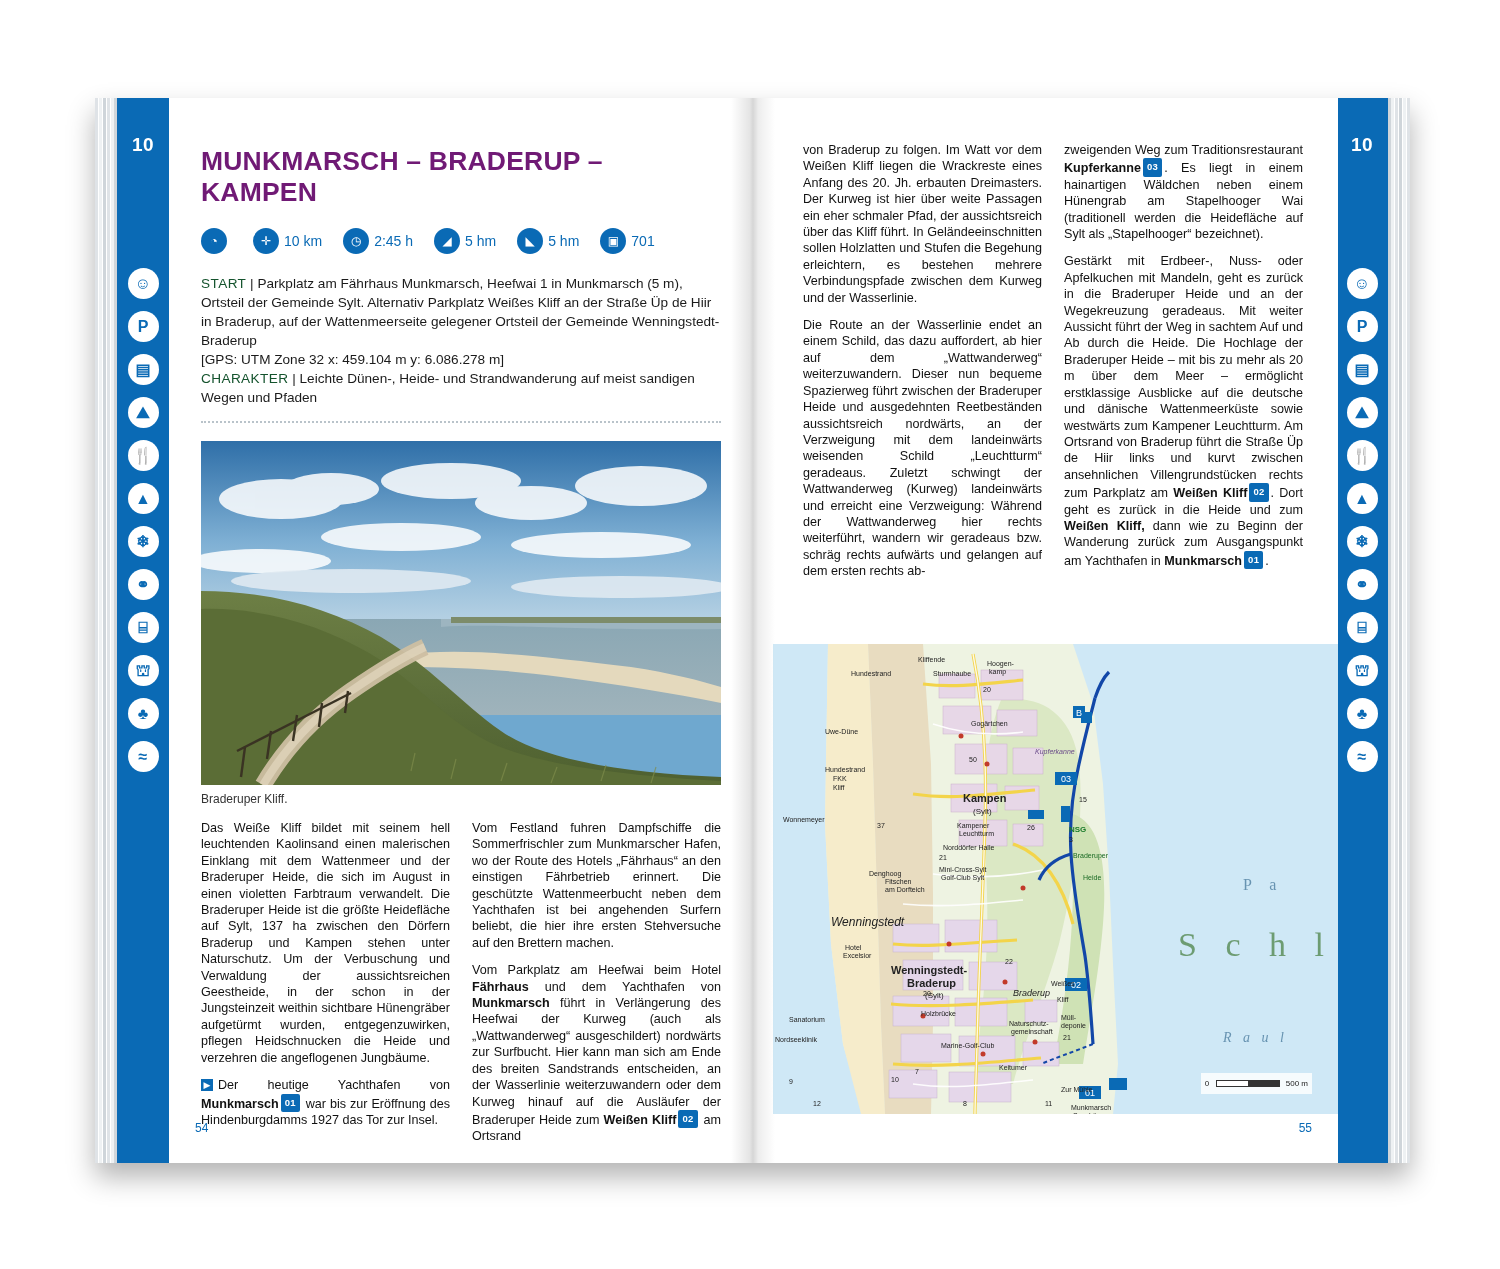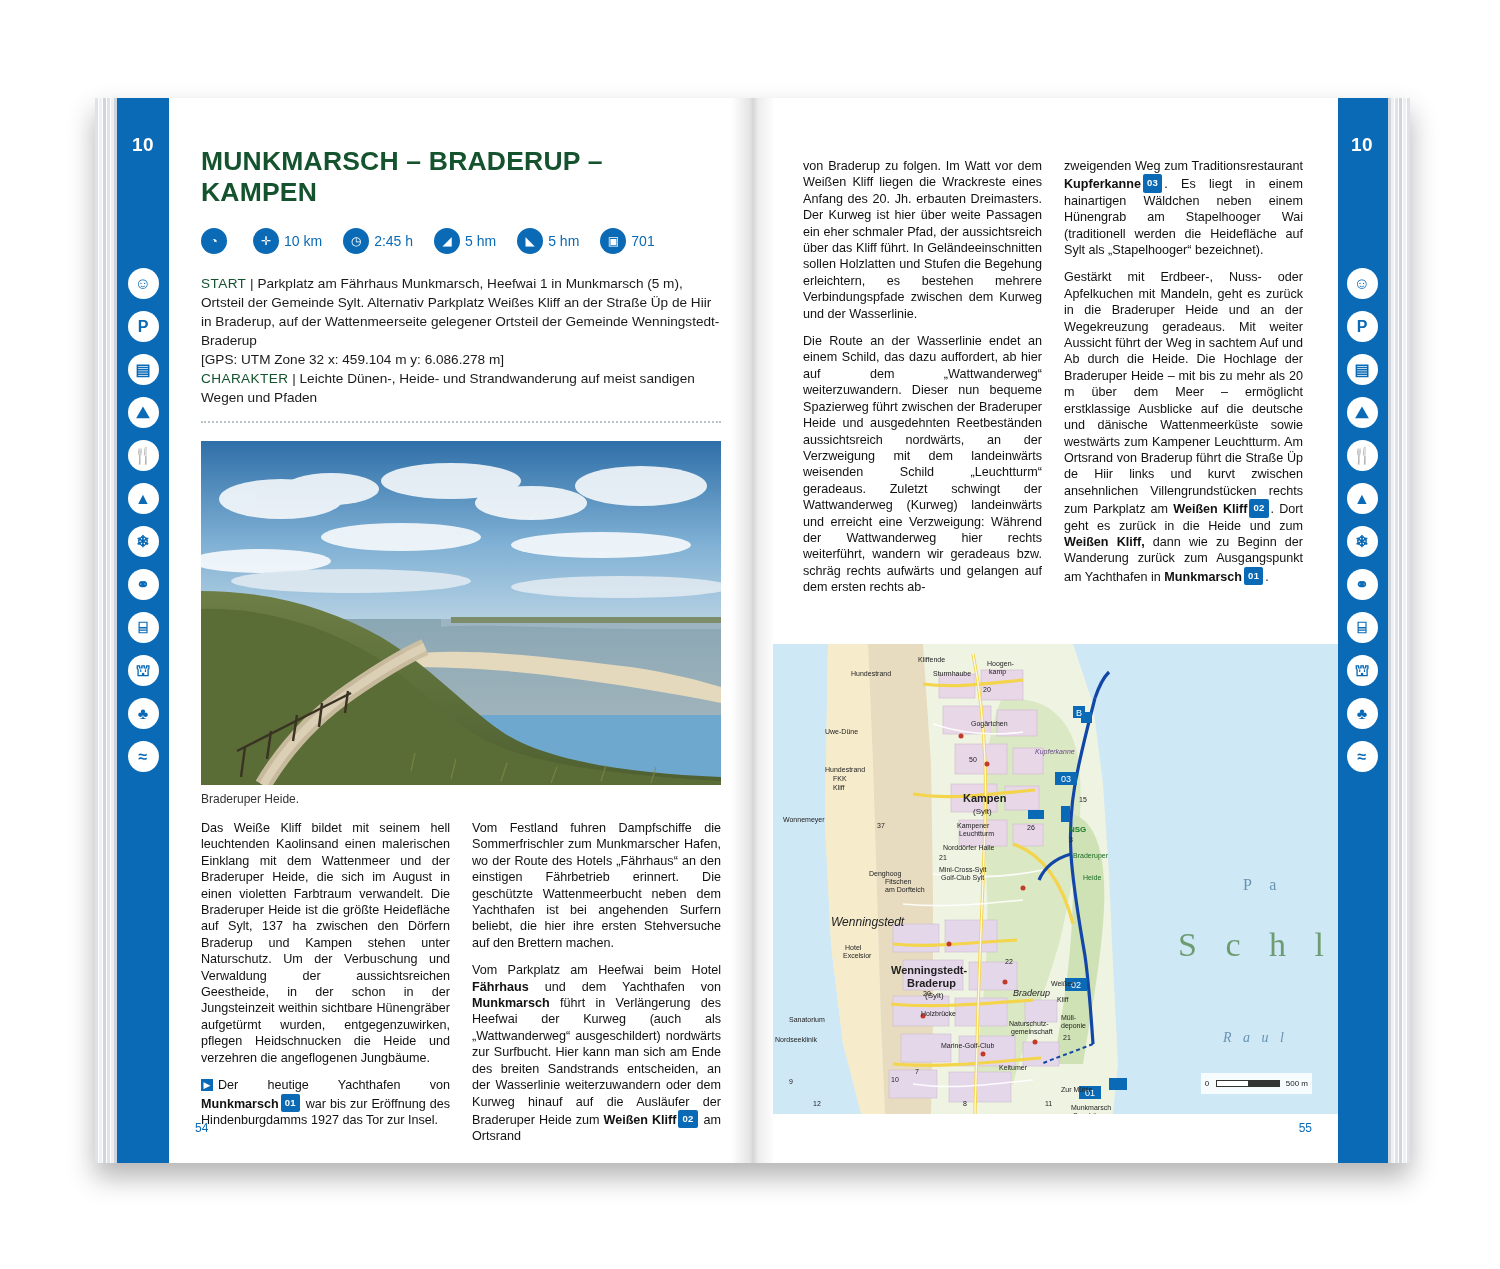--- a/index.html
+++ b/index.html
@@ -62,21 +62,21 @@
   
   .gutter{
     position:absolute;top:0;bottom:0;left:636px;width:44px;
     background:linear-gradient(to right,rgba(0,0,0,0) 0%,rgba(0,0,0,.10) 42%,rgba(0,0,0,.16) 50%,rgba(0,0,0,.07) 62%,rgba(0,0,0,0) 100%);
     pointer-events:none;z-index:9;
   }
 
   
   .lp{position:absolute;left:32px;top:48px;width:520px;}
   h1.title{
-    margin:0;font-size:26.5px;font-weight:bold;color:#14532d;
+    margin:0;font-size:26.5px;font-weight:bold;color:#701a75;
     letter-spacing:.2px;
   }
   .subtitle{
     margin-top:9px;font-size:15px;color:#0a6ab5;font-weight:normal;
   }
   
   .facts{
     display:flex;align-items:center;gap:5px;margin-top:20px;
   }
   .fact{display:flex;align-items:center;gap:5px;margin-right:16px;}
@@ -111,21 +111,21 @@
     font-weight:bold;padding:1px 4px;border-radius:2px;vertical-align:2px;
     letter-spacing:.3px;margin:0 2px;
   }
   .sqicon{
     display:inline-block;width:12px;height:12px;background:#0a6ab5;color:#fff;
     font-size:9px;line-height:12px;text-align:center;margin-right:5px;vertical-align:1px;
   }
   b{font-weight:bold;}
 
   
-  .rp{position:absolute;left:50px;top:60px;width:500px;}
+  .rp{position:absolute;left:50px;top:44px;width:500px;}
   .rcols{display:flex;gap:22px;}
   .rcol{width:239px;}
 
   .mapwrap{
     position:absolute;left:20px;top:546px;width:565px;height:470px;overflow:hidden;
     background:#dff0fa;
   }
   .map-svg{position:absolute;left:0;top:0;}
 
   .scalebar{
@@ -295,21 +295,21 @@
           <g stroke="#7f8d4c" stroke-width="1.2" opacity=".7">
             <line x1="210" y1="330" x2="214" y2="312"></line>
             <line x1="250" y1="338" x2="255" y2="318"></line>
             <line x1="300" y1="340" x2="306" y2="322"></line>
             <line x1="350" y1="342" x2="356" y2="326"></line>
             <line x1="400" y1="340" x2="405" y2="324"></line>
             <line x1="450" y1="342" x2="455" y2="326"></line>
           </g>
         </svg>
       </div>
-      <div class="caption">Braderuper Heide.</div>
+      <div class="caption">Braderuper Kliff.</div>
 
       <div class="cols2">
         <div class="col">
           <p class="body">Das Weiße Kliff bildet mit seinem hell leuchtenden Kaolinsand einen malerischen Einklang mit dem Wattenmeer und der Braderuper Heide, die sich im August in einen violetten Farbtraum verwandelt. Die Braderuper Heide ist die größte Heidefläche auf Sylt, 137 ha zwischen den Dörfern Braderup und Kampen stehen unter Naturschutz. Um der Verbuschung und Verwaldung der aussichtsreichen Geestheide, in der schon in der Jungsteinzeit weithin sichtbare Hünengräber aufgetürmt wurden, entgegenzuwirken, pflegen Heidschnucken die Heide und verzehren die angeflogenen Jungbäume.</p>
           <p class="body">
             <span class="sqicon">▶</span><span>Der heutige Yachthafen von </span><b>Munkmarsch</b><span class="wp">01</span><span> war bis zur Eröffnung des Hindenburgdamms 1927 das Tor zur Insel.</span>
           </p>
         </div>
         <div class="col">
           <p class="body">Vom Festland fuhren Dampfschiffe die Sommerfrischler zum Munkmarscher Hafen, wo der Route des Hotels „Fährhaus“ an den einstigen Fährbetrieb erinnert. Die geschützte Wattenmeerbucht neben dem Yachthafen ist bei angehenden Surfern beliebt, die hier ihre ersten Stehversuche auf den Brettern machen.</p>

